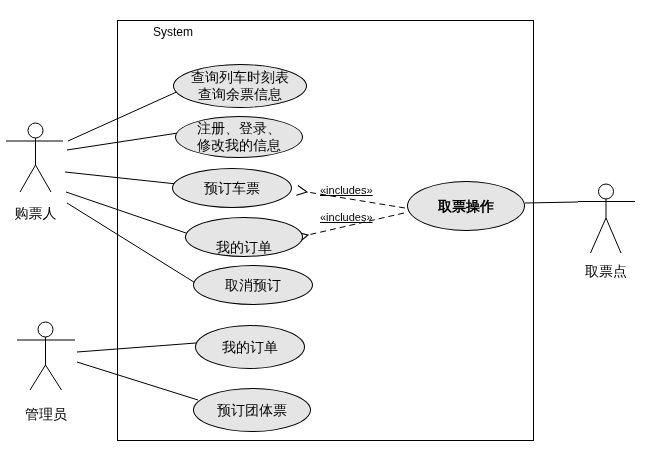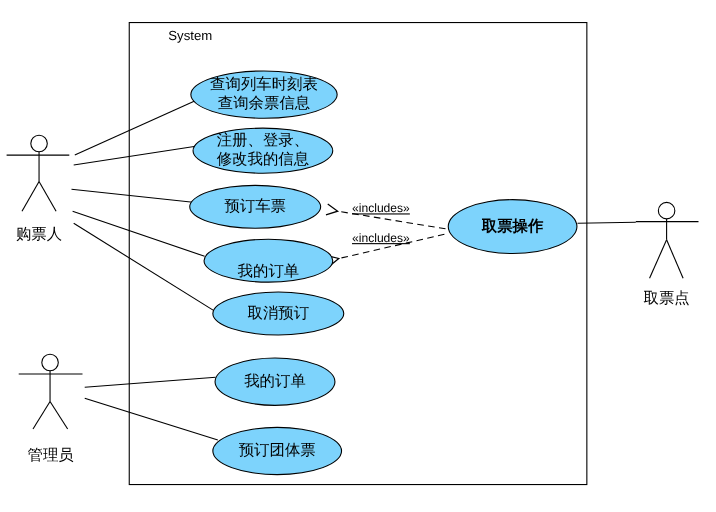--- a/index.html
+++ b/index.html
@@ -3,21 +3,21 @@
 <meta charset="utf-8">
 <style>
   html,body { margin:0; padding:0; background:#ffffff; }
   .canvas {
     position:relative; width:651px; height:465px; background:#ffffff;
     font-family:"DejaVu Serif", serif; color:#000; overflow:hidden;
   }
   .layer { position:absolute; left:0; top:0; }
   .uc {
     position:absolute; border:1px solid #000; border-radius:50%;
-    background:#7dd3fc; display:flex; flex-direction:column;
+    background:#e5e5e5; display:flex; flex-direction:column;
     align-items:center; justify-content:center; text-align:center;
     font:14px/17px "DejaVu Serif", serif; box-sizing:border-box;
     white-space:nowrap;
   }
   .sys-title {
     position:absolute; left:123px; top:25px;
     font:12px/14px "Liberation Sans","DejaVu Sans",sans-serif;
     margin-left:30px;
   }
   .actor-label {

